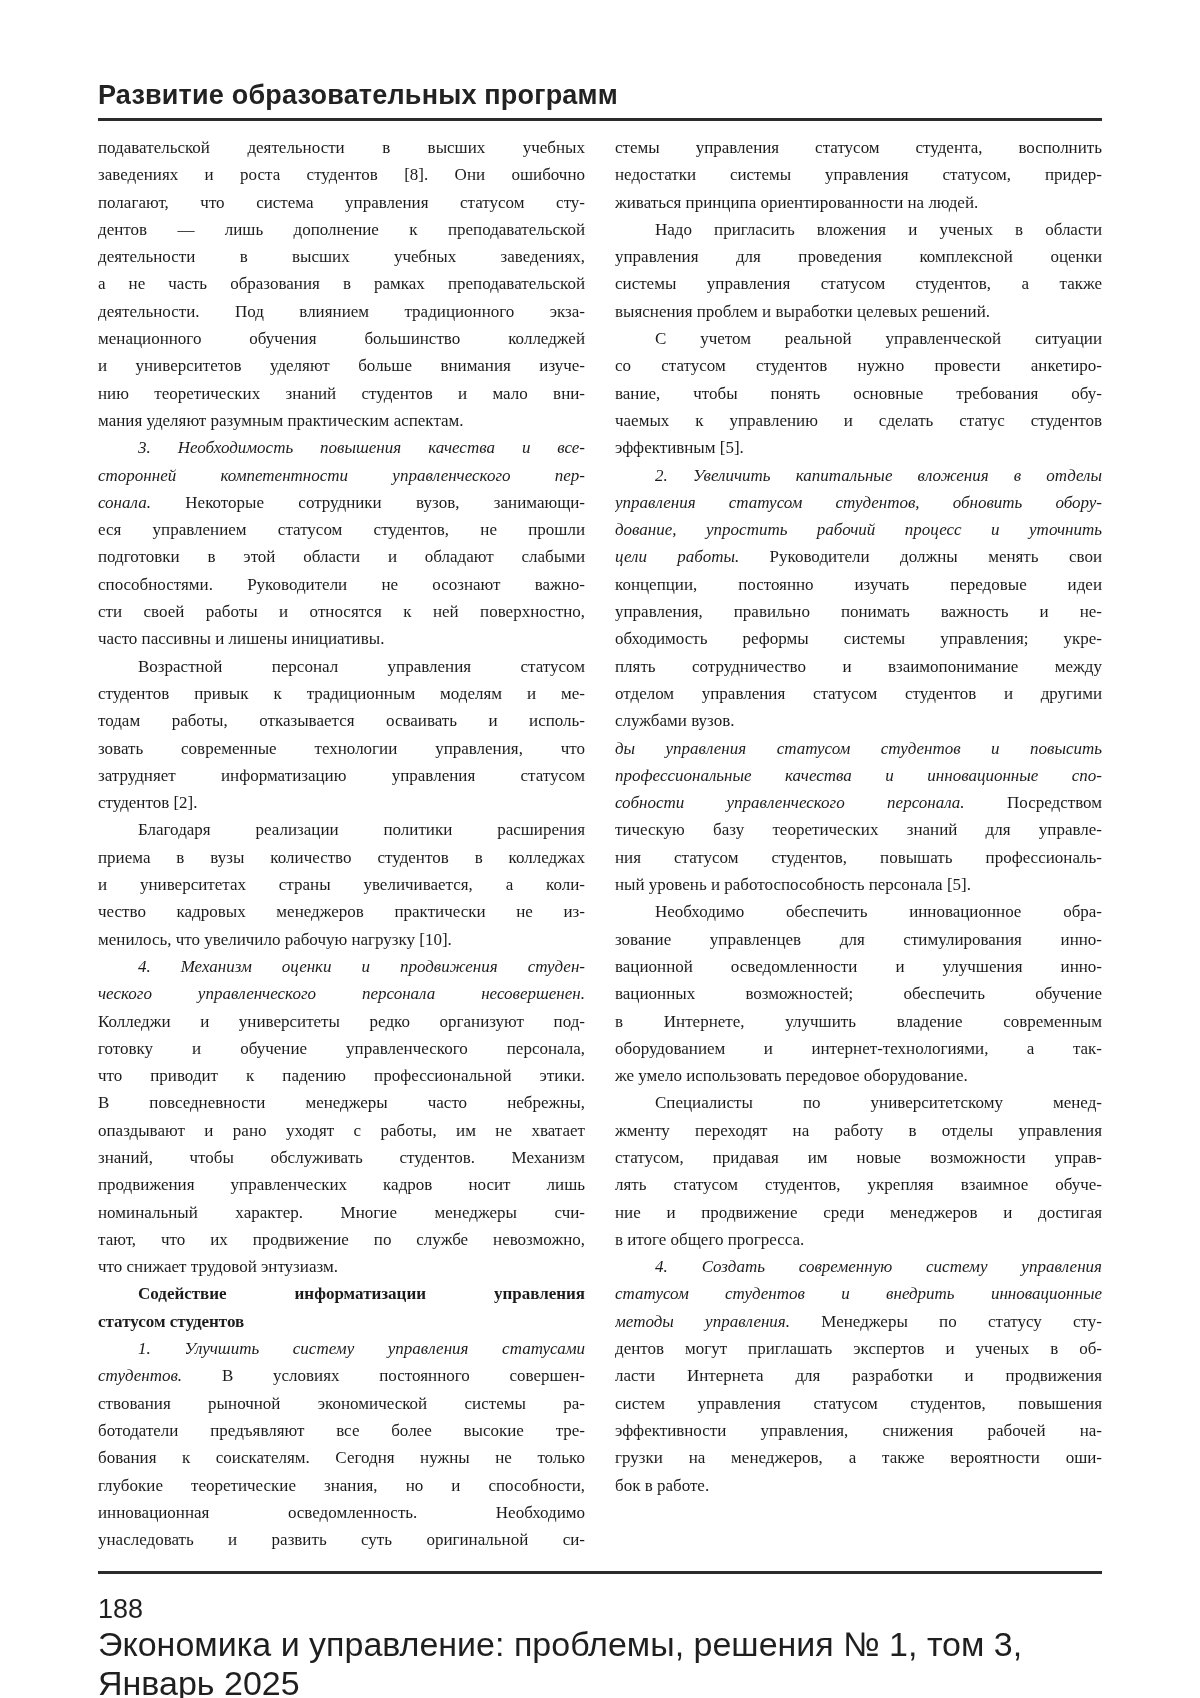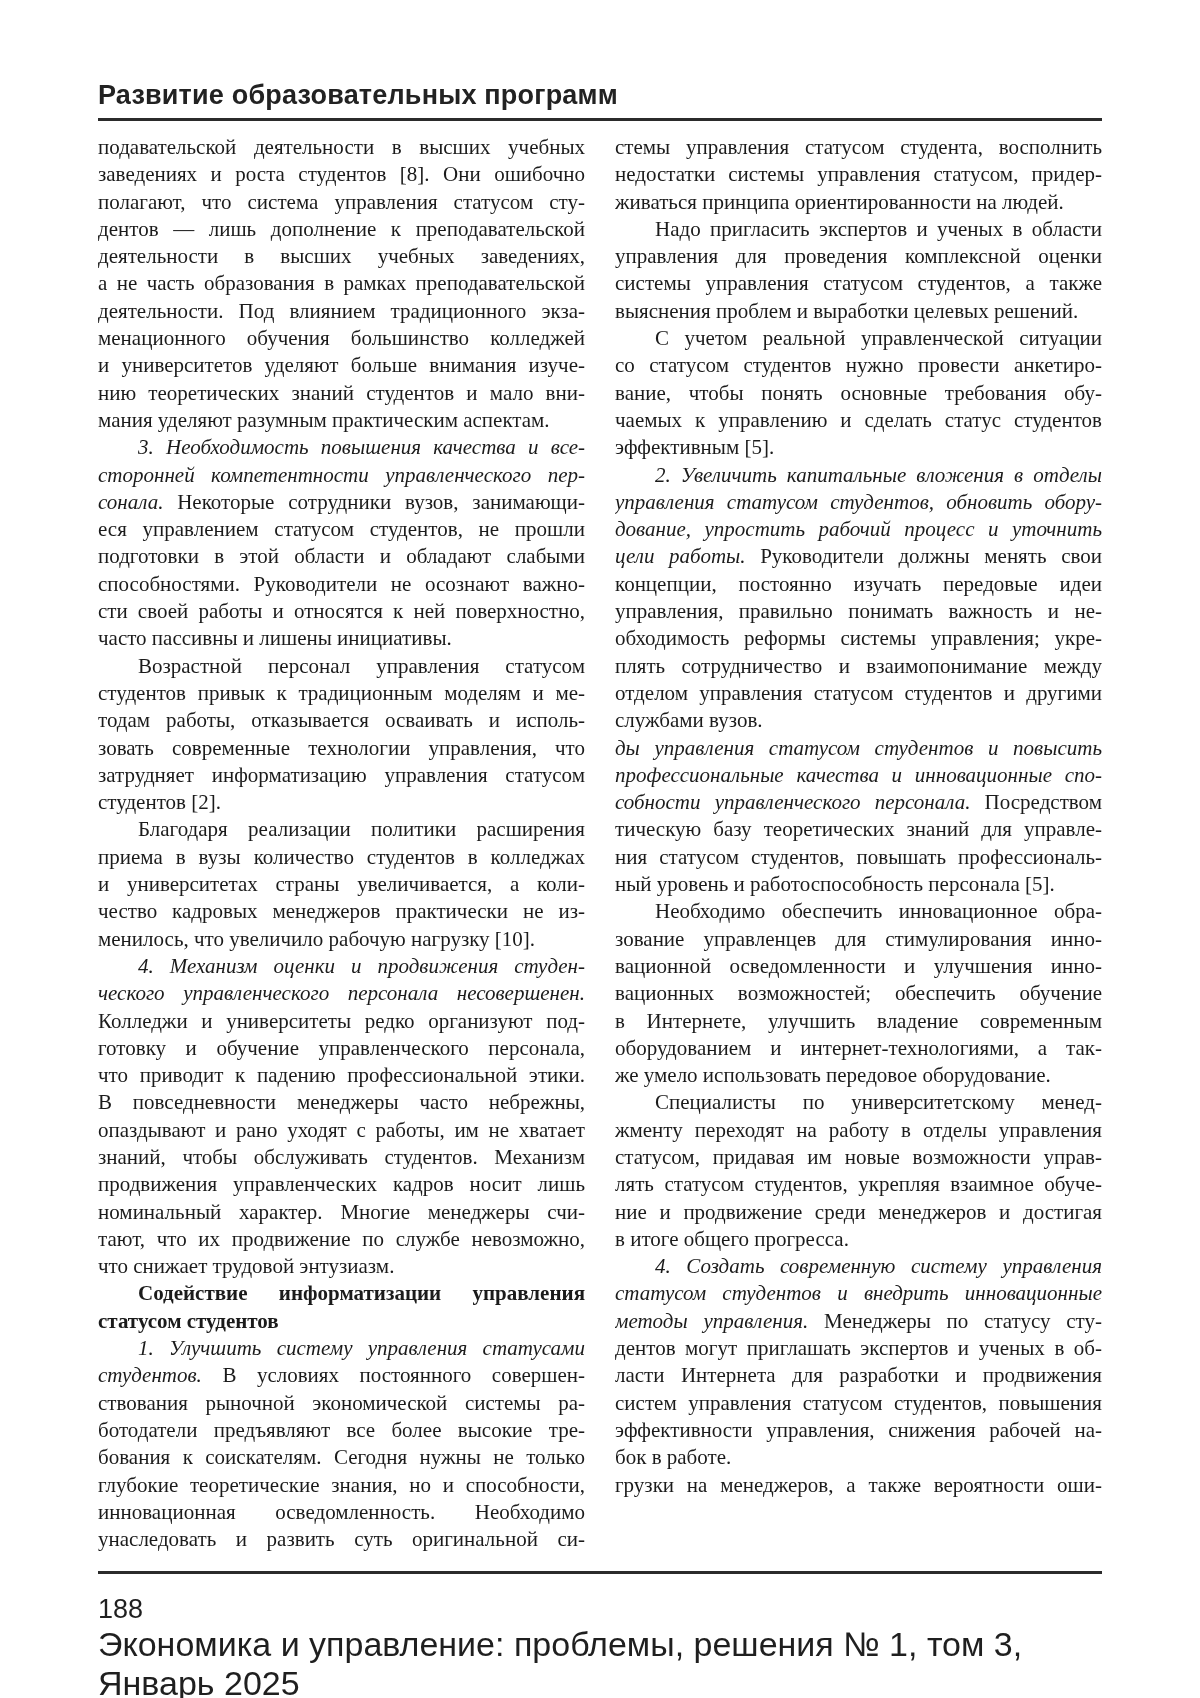--- a/index.html
+++ b/index.html
@@ -35,21 +35,21 @@
     height: 3px;
     background: #2b2b2b;
   }
   .rule-top { top: 118px; }
   .rule-bottom { top: 1571px; }
   .column {
     position: absolute;
     top: 134px;
     width: 487px;
     font-family: "Liberation Serif", "DejaVu Serif", serif;
-    font-size: 21px;
+    font-size: 17px;
     color: #1b1b1b;
   }
   .column-left { left: 98px; }
   .column-right { left: 615px; }
   .line {
     height: 27.3px;
     line-height: 27.3px;
     text-align: justify;
     text-align-last: justify;
     overflow: hidden;
@@ -135,21 +135,21 @@
       <div class="line"><span>бования к соискателям. Сегодня нужны не только</span></div>
       <div class="line"><span>глубокие теоретические знания, но и способности,</span></div>
       <div class="line"><span>инновационная осведомленность. Необходимо</span></div>
       <div class="line"><span>унаследовать и развить суть оригинальной си-</span></div>
     </div>
 
   <div class="column column-right">
       <div class="line"><span>стемы управления статусом студента, восполнить</span></div>
       <div class="line"><span>недостатки системы управления статусом, придер-</span></div>
       <div class="line end"><span>живаться принципа ориентированности на людей.</span></div>
-      <div class="line indent"><span>Надо пригласить экспертов и ученых в области</span></div>
+      <div class="line indent"><span>Надо пригласить вложения и ученых в области</span></div>
       <div class="line"><span>управления для проведения комплексной оценки</span></div>
       <div class="line"><span>системы управления статусом студентов, а также</span></div>
       <div class="line end"><span>выяснения проблем и выработки целевых решений.</span></div>
       <div class="line indent"><span>С учетом реальной управленческой ситуации</span></div>
       <div class="line"><span>со статусом студентов нужно провести анкетиро-</span></div>
       <div class="line"><span>вание, чтобы понять основные требования обу-</span></div>
       <div class="line"><span>чаемых к управлению и сделать статус студентов</span></div>
       <div class="line end"><span>эффективным [5].</span></div>
       <div class="line indent"><span class="it">2. Увеличить капитальные вложения в отделы</span></div>
       <div class="line"><span class="it">управления статусом студентов, обновить обору-</span></div>
@@ -180,22 +180,22 @@
       <div class="line"><span>лять статусом студентов, укрепляя взаимное обуче-</span></div>
       <div class="line"><span>ние и продвижение среди менеджеров и достигая</span></div>
       <div class="line end"><span>в итоге общего прогресса.</span></div>
       <div class="line indent"><span class="it">4. Создать современную систему управления</span></div>
       <div class="line"><span class="it">статусом студентов и внедрить инновационные</span></div>
       <div class="line"><span class="it">методы управления.</span><span> Менеджеры по статусу сту-</span></div>
       <div class="line"><span>дентов могут приглашать экспертов и ученых в об-</span></div>
       <div class="line"><span>ласти Интернета для разработки и продвижения</span></div>
       <div class="line"><span>систем управления статусом студентов, повышения</span></div>
       <div class="line"><span>эффективности управления, снижения рабочей на-</span></div>
+      <div class="line"><span>грузки на менеджеров, а также вероятности оши-</span></div>
       <div class="line end"><span>бок в работе.</span></div>
-      <div class="line"><span>грузки на менеджеров, а также вероятности оши-</span></div>
     </div>
 
   <div class="rule rule-bottom"></div>
 
   <div class="footer">
     <span class="page-number">188</span>
     <span class="journal">Экономика и управление: проблемы, решения № 1, том 3, Январь 2025</span>
   </div>
 
 </div>

